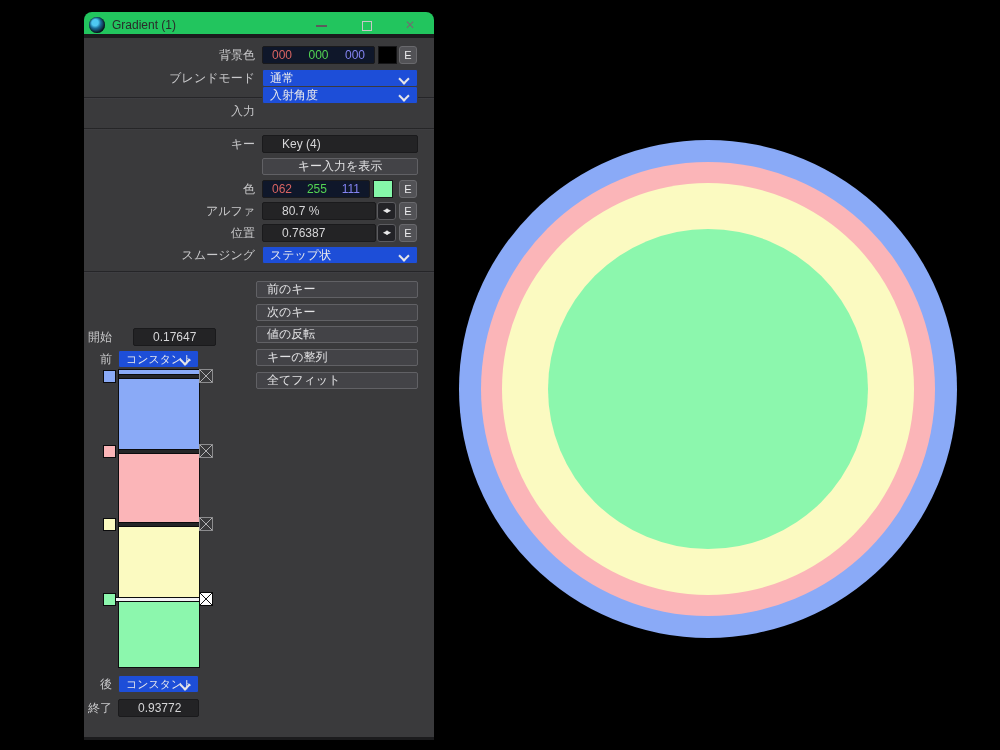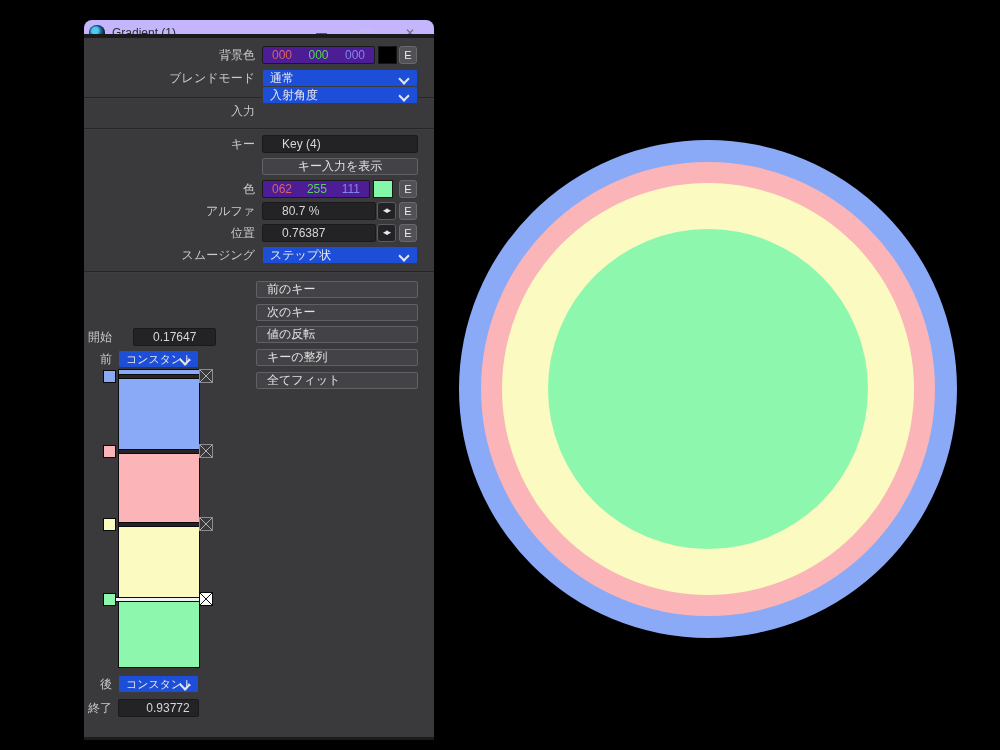--- a/index.html
+++ b/index.html
@@ -7,22 +7,22 @@
     width:1000px;height:750px;overflow:hidden;
     background:#000;
     font-family:"Liberation Sans","DejaVu Sans",sans-serif;
     -webkit-font-smoothing:antialiased;
   }
   .page{position:relative;width:1000px;height:750px;background:#000;}
 
   
   .win{position:absolute;left:84px;top:8px;width:350px;height:732px;}
   .titlebar{
-    position:absolute;left:0;top:12px;width:350px;height:26px;
-    background:#c4b5fd;border-radius:8px 8px 0 0;
+    position:absolute;left:0;top:4px;width:350px;height:26px;
+    background:#22c55e;border-radius:8px 8px 0 0;
   }
   .appicon{
     position:absolute;left:5px;top:5px;width:16px;height:16px;border-radius:50%;
     background:radial-gradient(circle at 38% 35%, #4ec9f2 0 22%, #1b6e9a 40%, #0b1a26 72%, #05090e 100%);
     box-shadow:inset 0 0 2px #000;
   }
   .title{
     position:absolute;left:28px;top:0;height:26px;line-height:26px;
     font-size:12px;color:#2b2b2b;
   }
@@ -44,21 +44,21 @@
     text-align:right;white-space:nowrap;
   }
   .field{
     position:absolute;height:18px;box-sizing:border-box;
     background:#232325;border:1px solid #1a1a1c;border-radius:2px;
     color:#d6d6d8;font-size:12px;line-height:16px;padding-left:19px;
     white-space:nowrap;
   }
   .rgbfield{
     position:absolute;height:18px;box-sizing:border-box;
-    background:#4c1d95;border:1px solid #1a1a1c;border-radius:2px;
+    background:#0f172a;border:1px solid #1a1a1c;border-radius:2px;
     display:flex;justify-content:space-between;align-items:center;
     padding:0 9px;font-size:12px;
   }
   .rgbfield .rv{color:#d96462;} .rgbfield .gv{color:#53d453;} .rgbfield .bv{color:#8484f2;}
   .dd{
     position:absolute;height:18px;box-sizing:border-box;
     background:#1d4ed8;border:1px solid #3a3a3e;border-radius:2px;
     color:#eaeaec;font-size:12px;line-height:16px;padding-left:7px;
     white-space:nowrap;
   }
@@ -213,21 +213,21 @@
         <div class="block" style="top: 155px; height: 75px; background: rgb(251, 250, 193);"></div>
         <div class="block" style="top: 230px; height: 68px; background: rgb(140, 247, 173);"></div>
       </div>
 
     <div class="lbl" style="left:0px;top:667px;width:28px;">後</div>
     <div class="dd" style="left:34px;top:667px;width:81px;font-size:11px;">
       <span>コンスタント</span>
       <span class="chev"></span>
     </div>
     <div class="lbl" style="left:0px;top:691px;width:28px;">終了</div>
-    <div class="field" style="left:34px;top:691px;width:81px;text-align:center;">0.93772</div>
+    <div class="field" style="left:34px;top:691px;width:81px;">0.93772</div>
 
     <div class="bottomedge"></div>
   <div class="keyline" style="left: 35px; width: 80px; top: 366px;"></div>
       <div class="keyswatch" style="left: 19px; top: 362px; background: rgb(138, 170, 247);"></div>
       <div class="delbox" style="left: 115px; top: 361px;">
         <svg width="12" height="12" viewBox="0 0 12 12">
           <path d="M0 0 L12 12 M12 0 L0 12" stroke="#b0b0b2" stroke-width="1"></path>
         </svg>
       </div>
       <div class="keyline" style="left: 35px; width: 80px; top: 441px;"></div>

